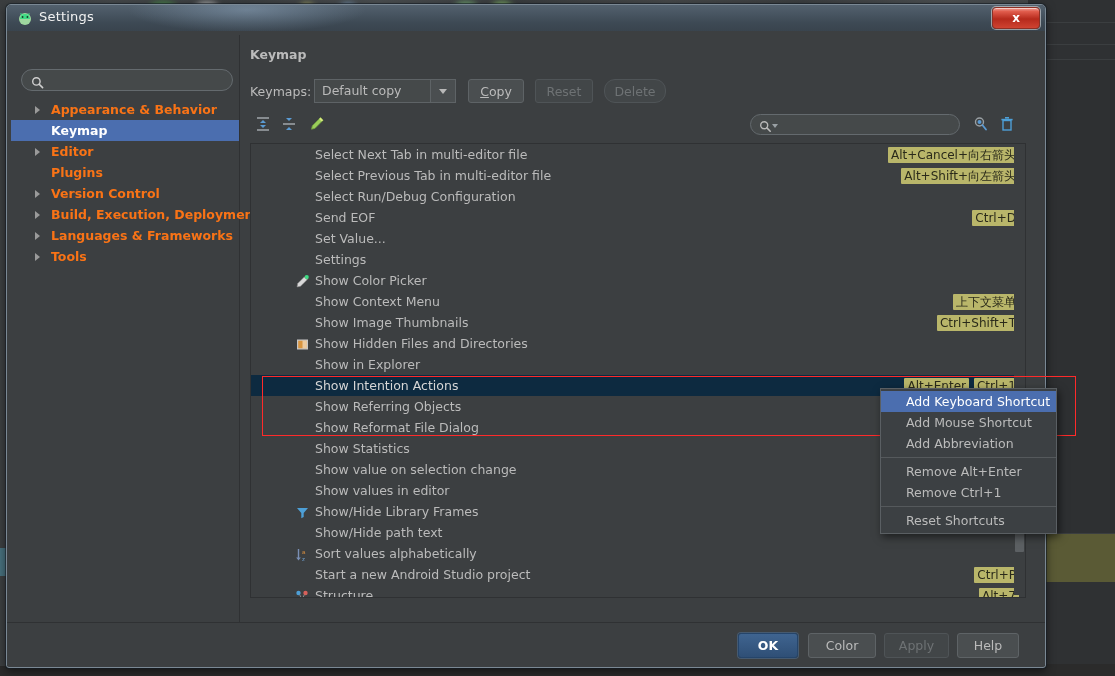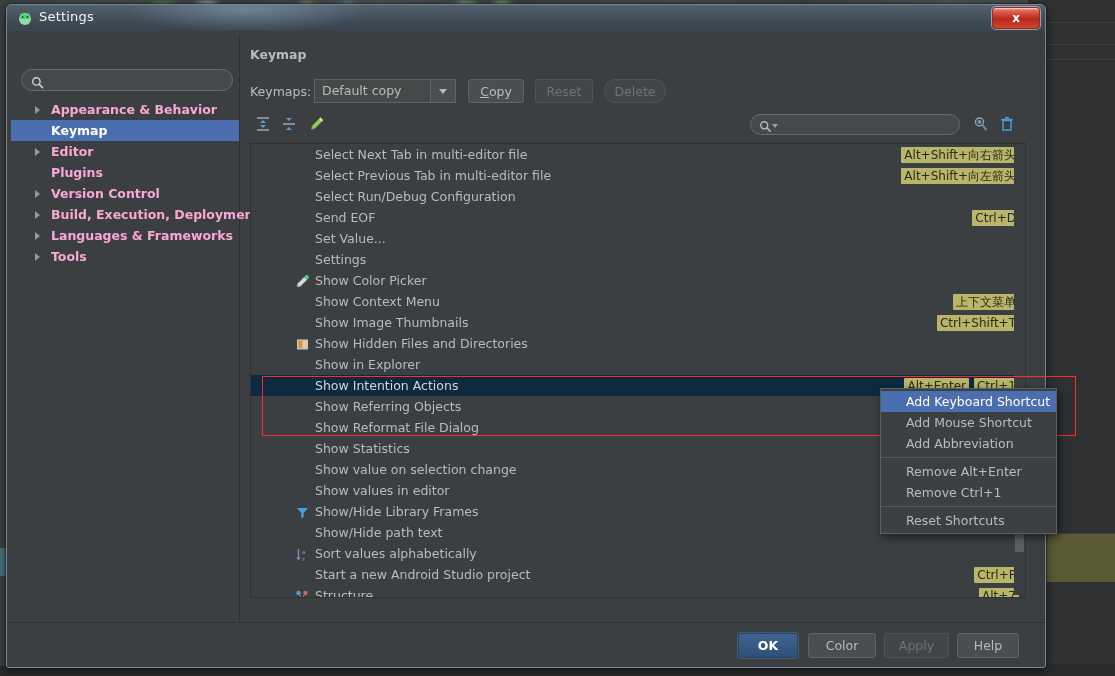--- a/index.html
+++ b/index.html
@@ -80,21 +80,21 @@
     position:absolute; left:9px; top:4px; width:13px; height:13px;
   }
   .search-box input {
     position:absolute; left:26px; top:2px; width:178px; height:16px;
     border:none; outline:none; background:transparent;
     color:#bbbbbb; font-size:12px; font-family:inherit;
   }
   .tree { position:absolute; left:0; top:64px; width:228px; }
   .tree-item {
     position:relative; height:21px; line-height:21px;
-    font-size:12.5px; color:#f9a8d4; font-weight:bold;
+    font-size:12.5px; color:#f97316; font-weight:bold;
     padding-left:40px; cursor:pointer; white-space:nowrap;
   }
   .tree-item.sel { background:#4b6eaf; color:#ffffff; }
   .tree-item .arrow {
     position:absolute; left:24px; top:7px;
     width:0; height:0; border-left:5px solid #9a9a9a;
     border-top:4px solid transparent; border-bottom:4px solid transparent;
   }
 
   
@@ -375,21 +375,21 @@
               <line x1="7" y1="2.8" x2="11" y2="2.8" stroke="#4d9fd6" stroke-width="1.6"></line>
             </svg>
           </span>
         </div>
 
         <div class="listpanel">
           <div id="rows-container">
               <div class="row">
                 <span class="rlabel">Select Next Tab in multi-editor file</span>
                 <span class="shortcuts">
-                  <span class="sc">Alt+Shift+向右箭头</span>
+                  <span class="sc">Alt+Cancel+向右箭头</span>
                 </span>
               </div>
               <div class="row">
                 <span class="rlabel">Select Previous Tab in multi-editor file</span>
                 <span class="shortcuts">
                   <span class="sc">Alt+Shift+向左箭头</span>
                 </span>
               </div>
               <div class="row">
                 <span class="rlabel">Select Run/Debug Configuration</span>

